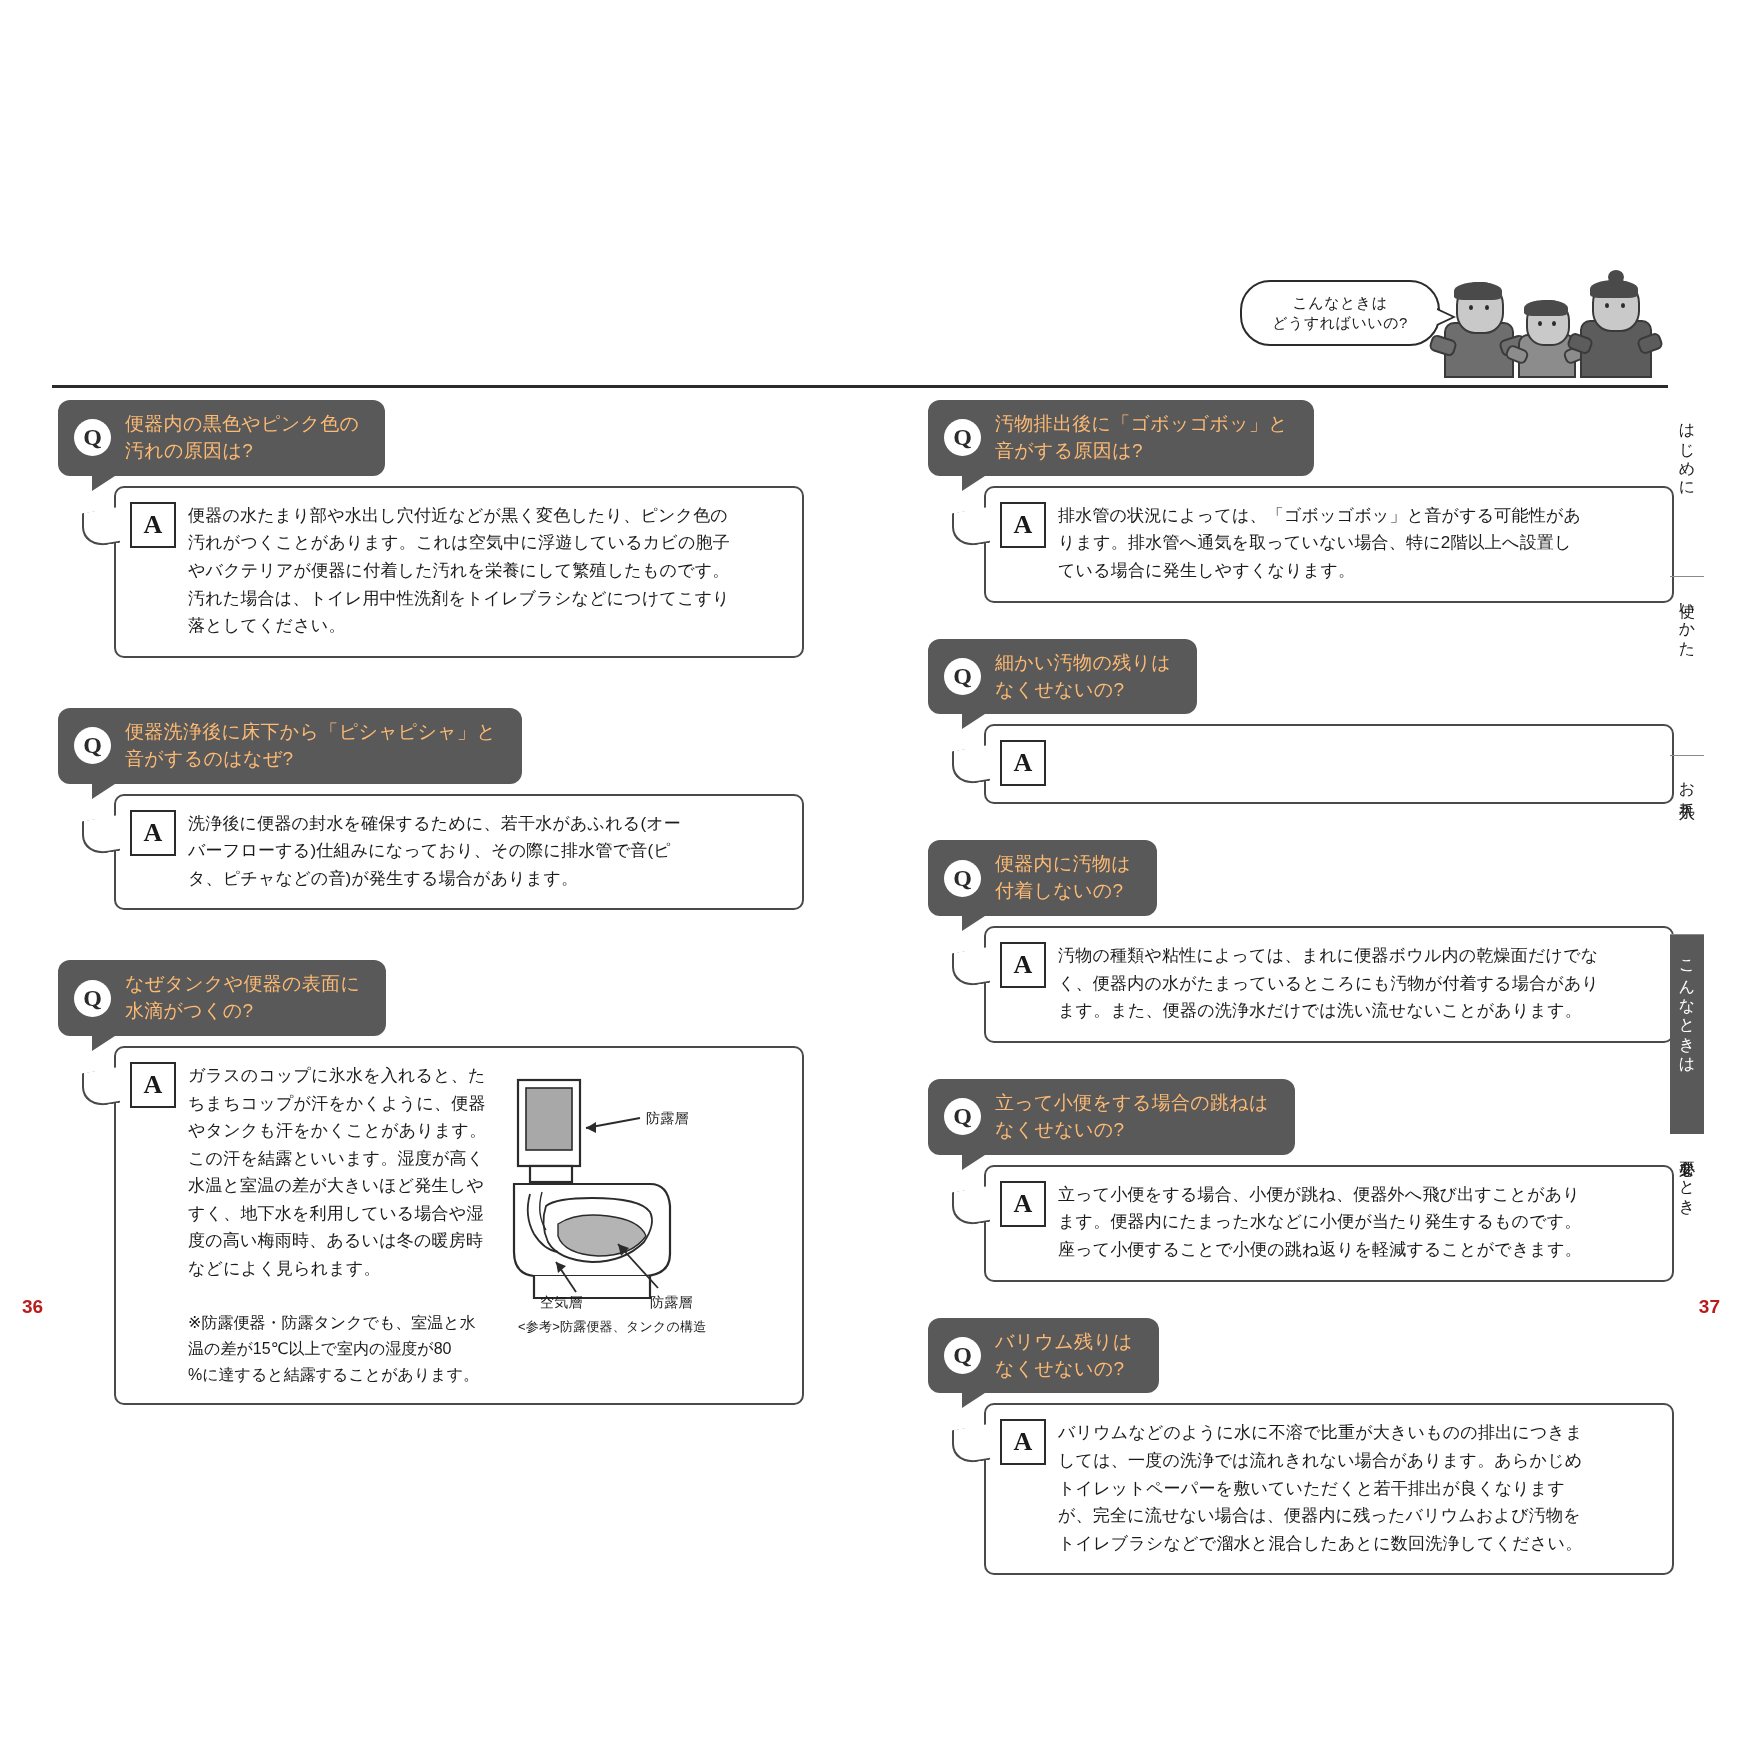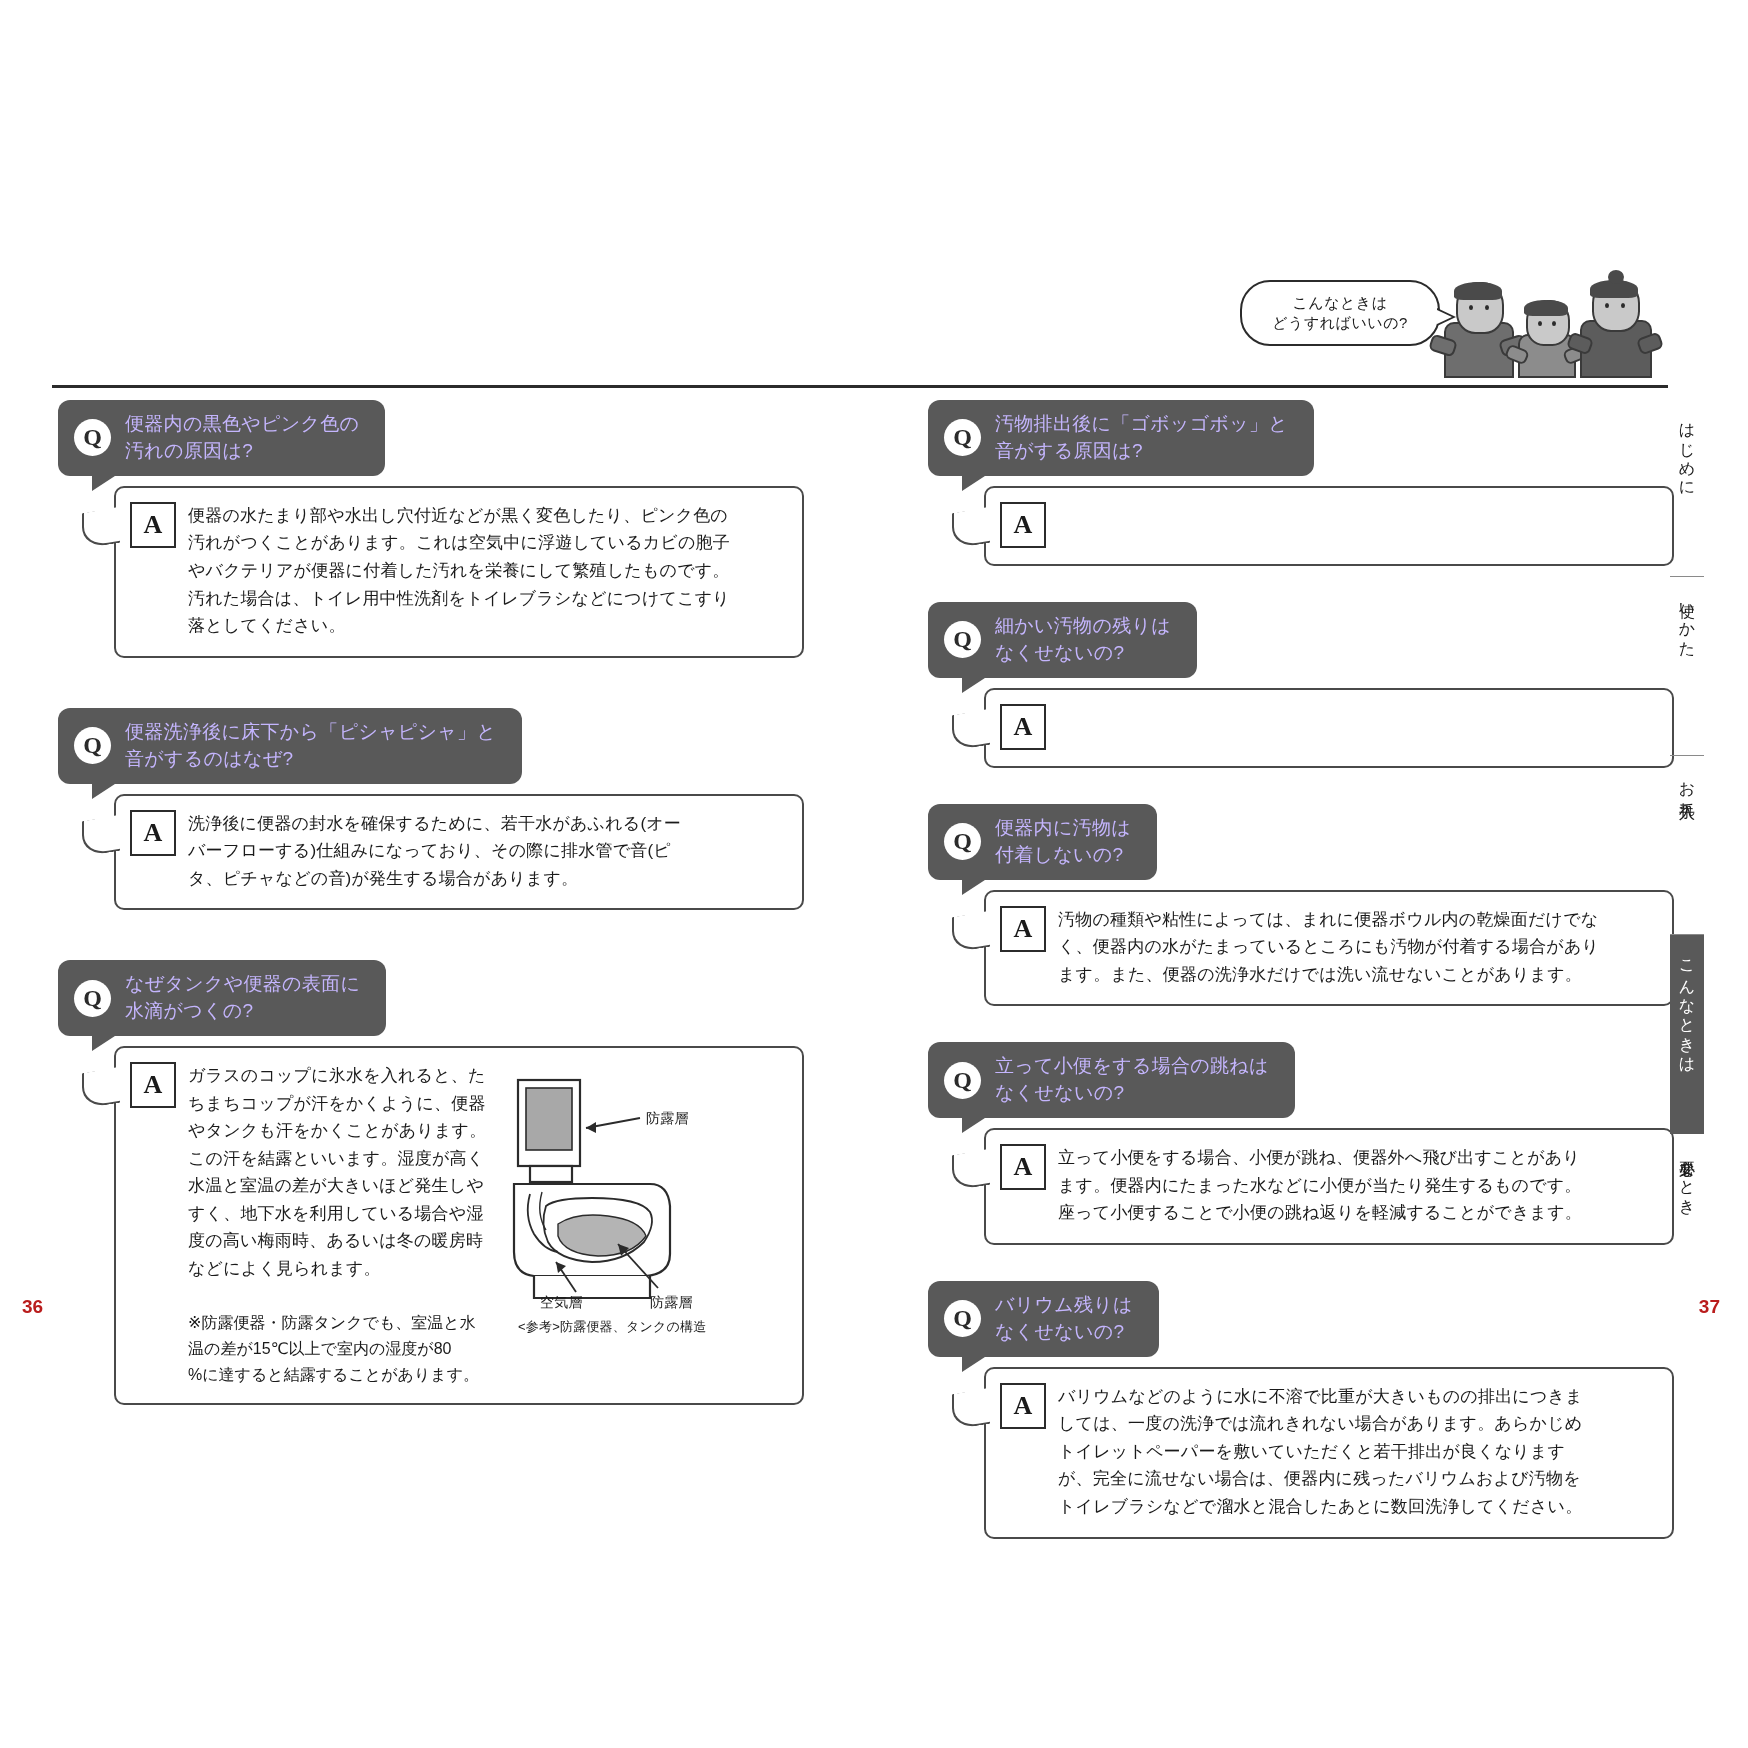--- a/index.html
+++ b/index.html
@@ -159,21 +159,21 @@
     color: #2b2b2b;
     font-size: 24px;
     font-weight: bold;
     display: flex;
     align-items: center;
     justify-content: center;
     margin-right: 14px;
     font-family: "Liberation Serif", serif;
   }
   .q-text {
-    color: #c4b5fd;
+    color: #fdba74;
     font-size: 19px;
     line-height: 1.42;
     letter-spacing: 0.3px;
     white-space: pre-line;
   }
 
   
   .a-box {
     position: relative;
     margin-left: 56px;
@@ -436,20 +436,23 @@
   <div class="col col-right">
 
     <div class="qa">
       <div class="q-bar">
         <div class="q-mark">Q</div>
         <div class="q-text">汚物排出後に「ゴボッゴボッ」と
 音がする原因は?</div>
       </div>
       <div class="a-box" style="width:690px;">
         <div class="a-mark">A</div>
+        <div class="a-text">排水管の状況によっては、「ゴボッゴボッ」と音がする可能性があ
+ります。排水管へ通気を取っていない場合、特に2階以上へ設置し
+ている場合に発生しやすくなります。</div>
       </div>
     </div>
 
     <div class="qa" style="margin-top:36px;">
       <div class="q-bar">
         <div class="q-mark">Q</div>
         <div class="q-text">細かい汚物の残りは
 なくせないの?</div>
       </div>
       <div class="a-box" style="width:690px;">

